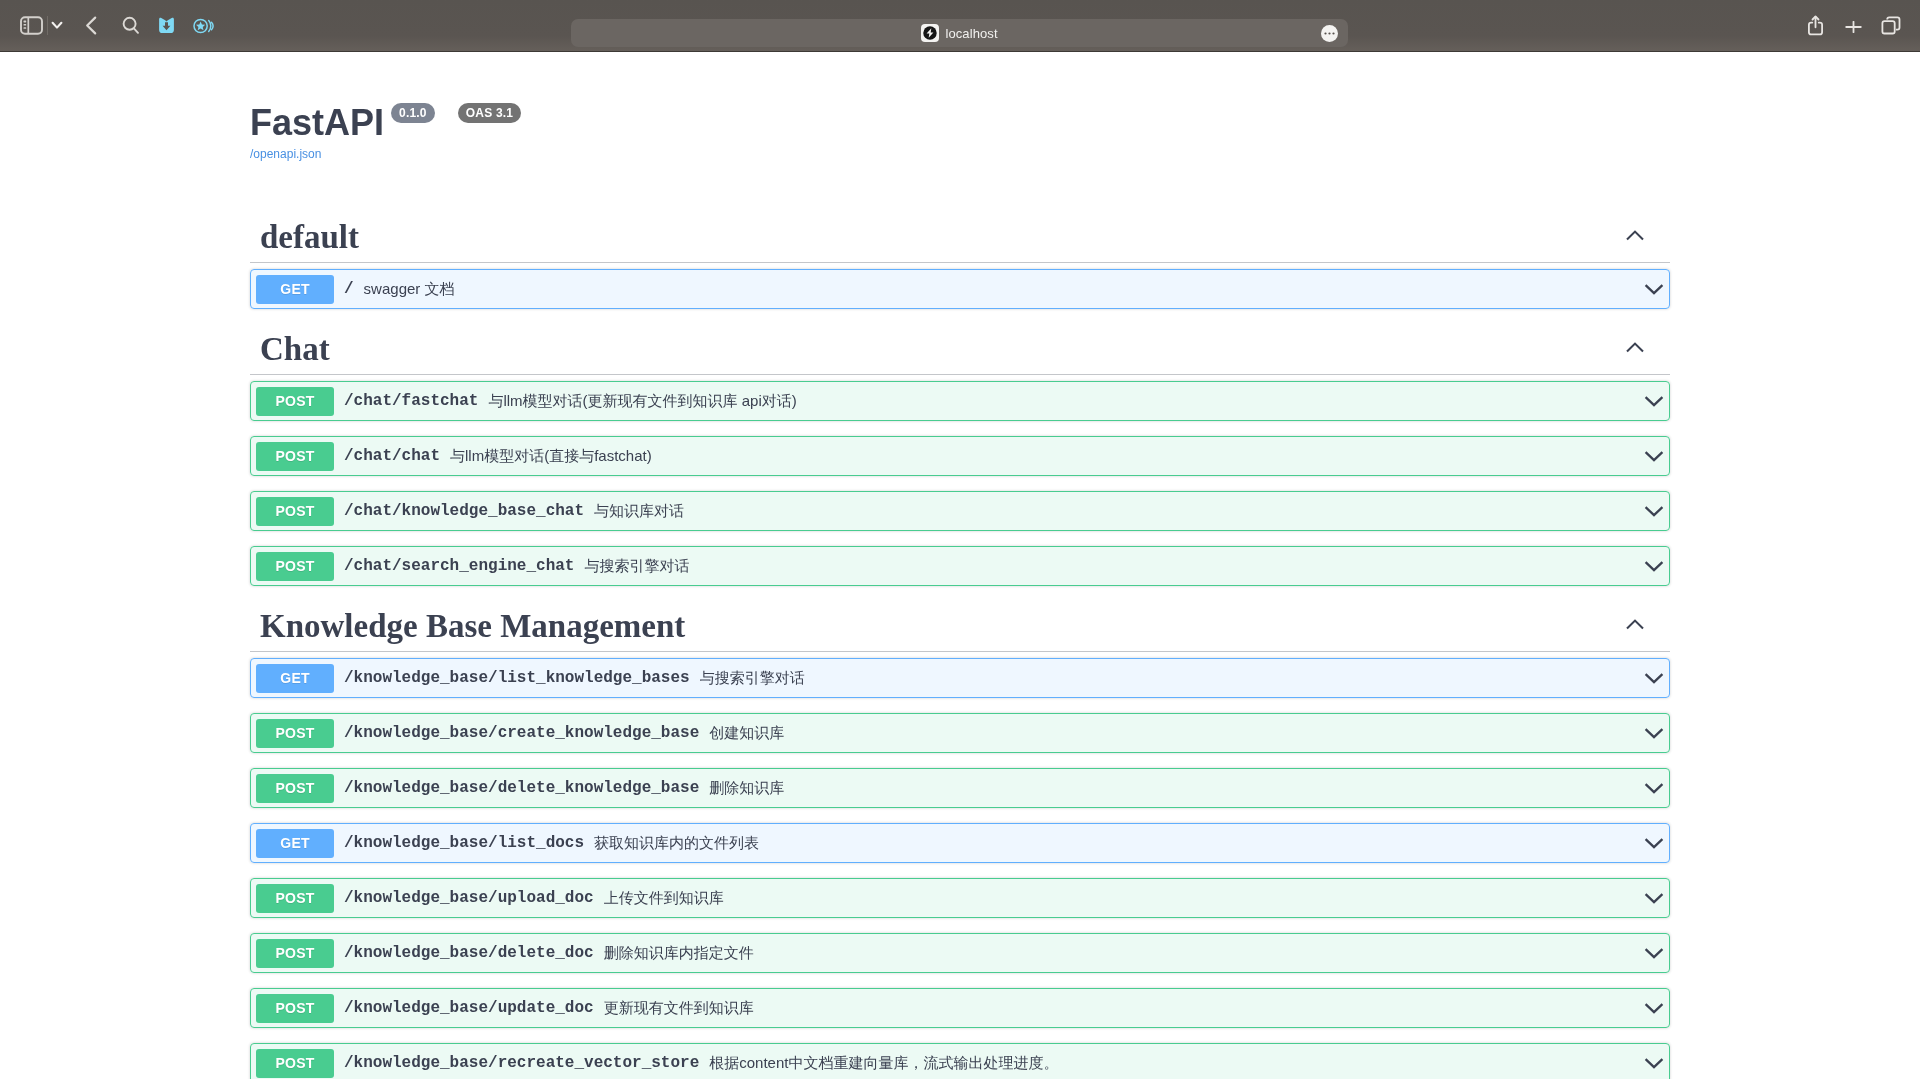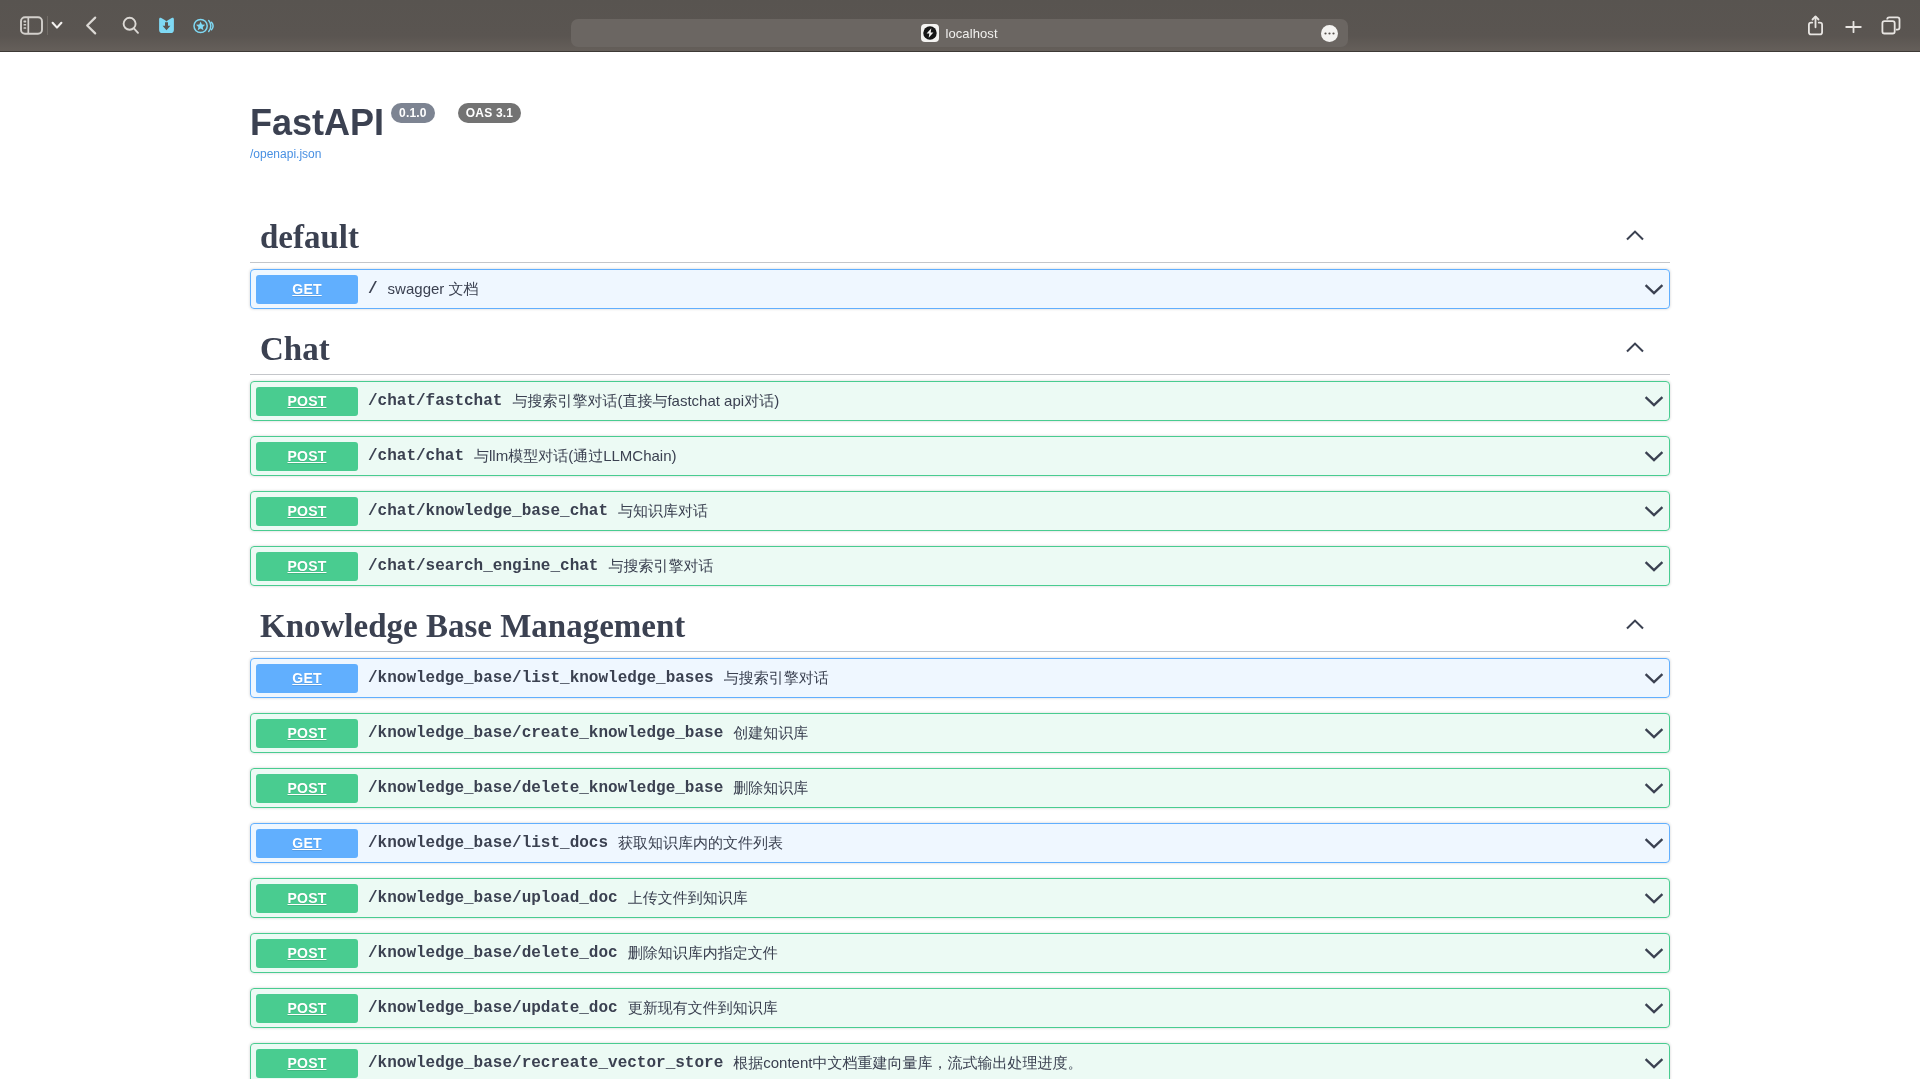--- a/index.html
+++ b/index.html
@@ -56,26 +56,25 @@
 
 .opblock {
   height: 40px; margin: 0 0 15px;
   border-radius: 4px; border: 1px solid #000;
   box-shadow: 0 0 3px rgba(0,0,0,.19);
 }
 .opblock-get  { background: rgba(97,175,254,.1);  border-color: #61affe; }
 .opblock-post { background: rgba(73,204,144,.1); border-color: #49cc90; }
 .opblock-summary { display: flex; align-items: center; padding: 0 5px; height: 38px; cursor: pointer; }
 .opblock-method {
-  width: 102px; height: 29px; border-radius: 3px;
+  width: 78px; height: 29px; border-radius: 3px;
   display: flex; align-items: center; justify-content: center;
   color: #fff; font-size: 14px; font-weight: 700; letter-spacing: .2px;
   text-shadow: 0 1px 0 rgba(0,0,0,.1);
   flex-shrink: 0;
-  text-decoration: underline;
 }
 .method-get  { background: #61affe; }
 .method-post { background: #49cc90; }
 .opblock-path {
   padding: 0 10px; color: #3b4151;
   font-family: "Liberation Mono", monospace; font-size: 16px; font-weight: 700;
   letter-spacing: 0;
   white-space: nowrap;
 }
 .opblock-desc { color: #3b4151; font-size: 15px; white-space: nowrap; flex: 1; }
@@ -211,34 +210,34 @@
         <svg width="20" height="20" viewBox="0 0 20 20">
           <polyline points="2,14.4 10,6.6 18,14.4" fill="none" stroke="#3b4151" stroke-width="2.1" stroke-linejoin="miter"></polyline>
         </svg>
       </span>
     </h3>
     <div class="section-rows">
   <div class="opblock opblock-post">
     <div class="opblock-summary">
       <span class="opblock-method method-post">POST</span>
       <span class="opblock-path">/chat/fastchat</span>
-      <span class="opblock-desc">与搜索引擎对话(直接与fastchat api对话)</span>
+      <span class="opblock-desc">与llm模型对话(更新现有文件到知识库 api对话)</span>
       <span class="row-arrow">
         <svg width="20" height="20" viewBox="0 0 20 20">
           <polyline points="1.6,6.2 10,14.2 18.4,6.2" fill="none" stroke="#3b4151" stroke-width="2.3" stroke-linejoin="miter"></polyline>
         </svg>
       </span>
     </div>
   </div>
 
   <div class="opblock opblock-post">
     <div class="opblock-summary">
       <span class="opblock-method method-post">POST</span>
       <span class="opblock-path">/chat/chat</span>
-      <span class="opblock-desc">与llm模型对话(通过LLMChain)</span>
+      <span class="opblock-desc">与llm模型对话(直接与fastchat)</span>
       <span class="row-arrow">
         <svg width="20" height="20" viewBox="0 0 20 20">
           <polyline points="1.6,6.2 10,14.2 18.4,6.2" fill="none" stroke="#3b4151" stroke-width="2.3" stroke-linejoin="miter"></polyline>
         </svg>
       </span>
     </div>
   </div>
 
   <div class="opblock opblock-post">
     <div class="opblock-summary">

